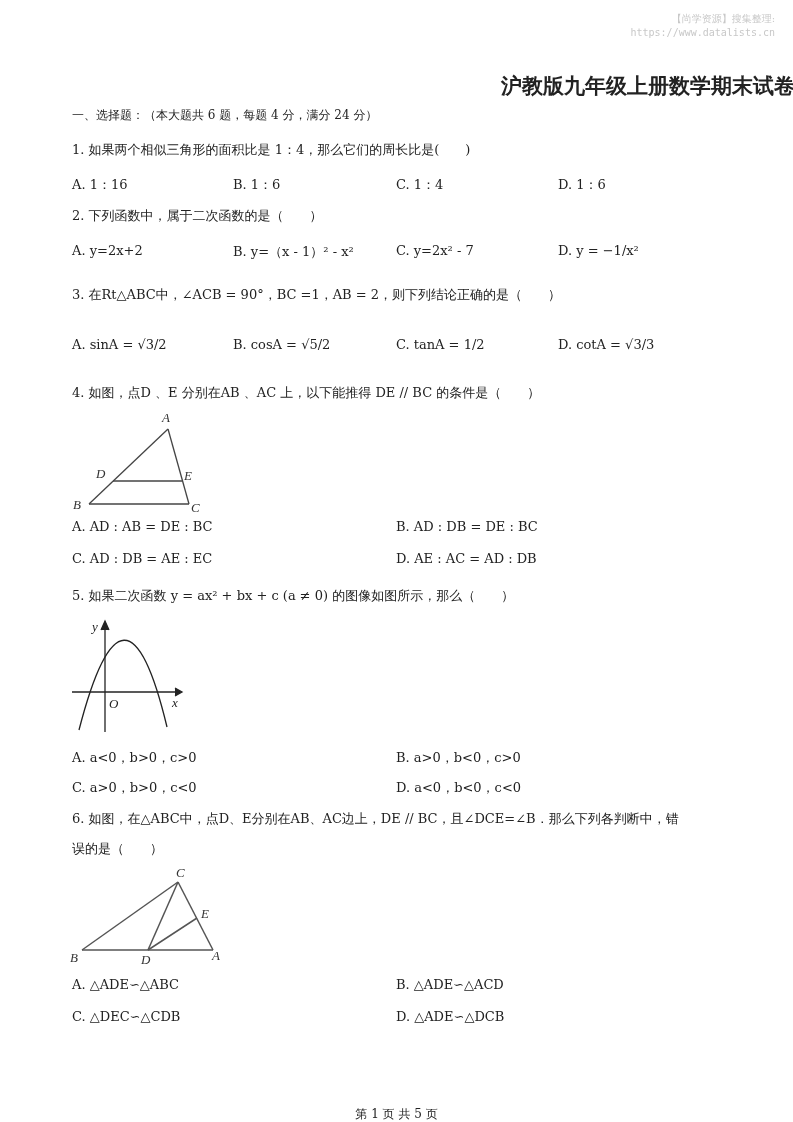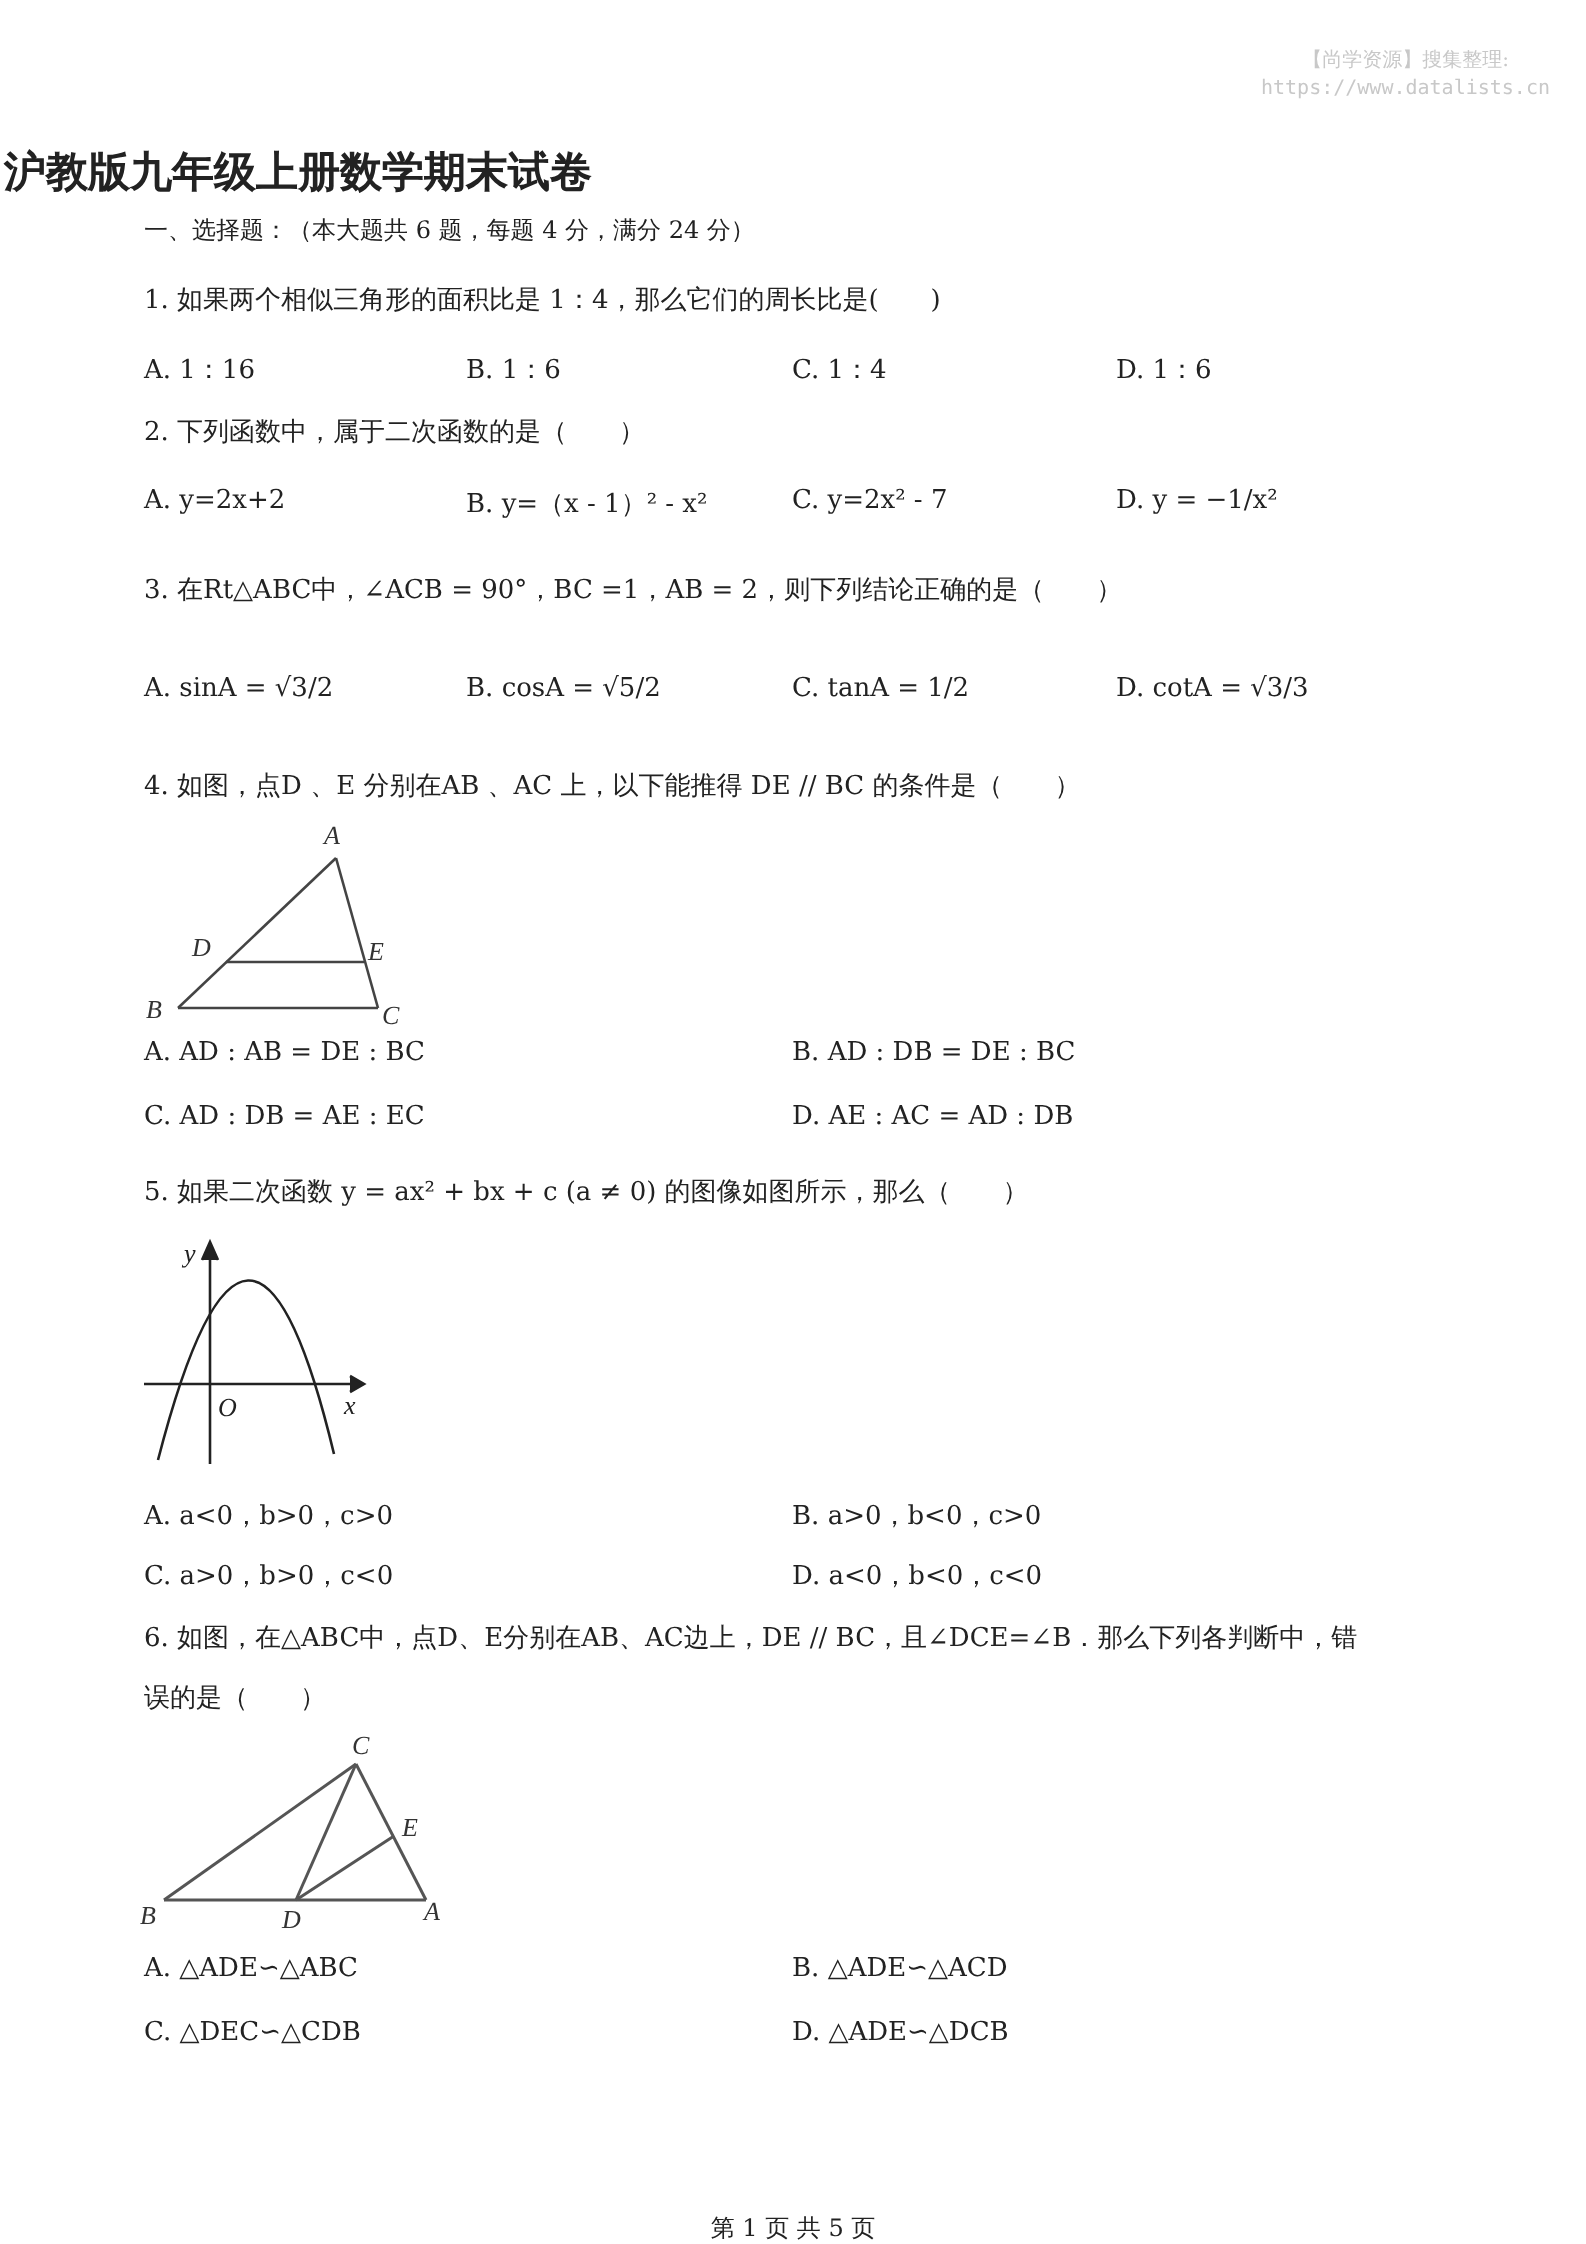--- a/index.html
+++ b/index.html
@@ -1,19 +1,19 @@
 <!DOCTYPE html>
 <html><head>
 <meta charset="utf-8">
 <style>
   html,body{margin:0;padding:0;background:#fff;}
   body{width:793px;height:1122px;position:relative;overflow:hidden;font-family:"DejaVu Serif","Liberation Serif",serif;color:#222;}
-  .wm{position:absolute;right:18px;top:24px;text-align:center;color:#c8c8c8;font-size:10px;line-height:14px;}
+  .wm{position:absolute;right:18px;top:12px;text-align:right;color:#c8c8c8;font-size:10px;line-height:14px;}
   .wm .u{font-family:"DejaVu Sans Mono","Liberation Mono",monospace;font-size:10px;}
-  .title{position:absolute;left:0;width:793px;top:72px;text-align:left;font-size:21px;font-weight:bold;padding-left:0;}
+  .title{position:absolute;left:0;width:793px;top:72px;text-align:right;font-size:21px;font-weight:bold;padding-left:0;}
   .title span{position:relative;left:2px;}
   .sec{position:absolute;left:72px;top:107px;font-size:12px;font-weight:normal;}
   .q{position:absolute;left:72px;font-size:13px;}
   .opts{position:absolute;left:72px;width:660px;font-size:13px;}
   .opt{position:absolute;top:0;white-space:nowrap;}
   svg{position:absolute;}
   .foot{position:absolute;left:0;width:793px;top:1106px;text-align:center;font-size:12px;}
 </style>
 </head>
 <body>

